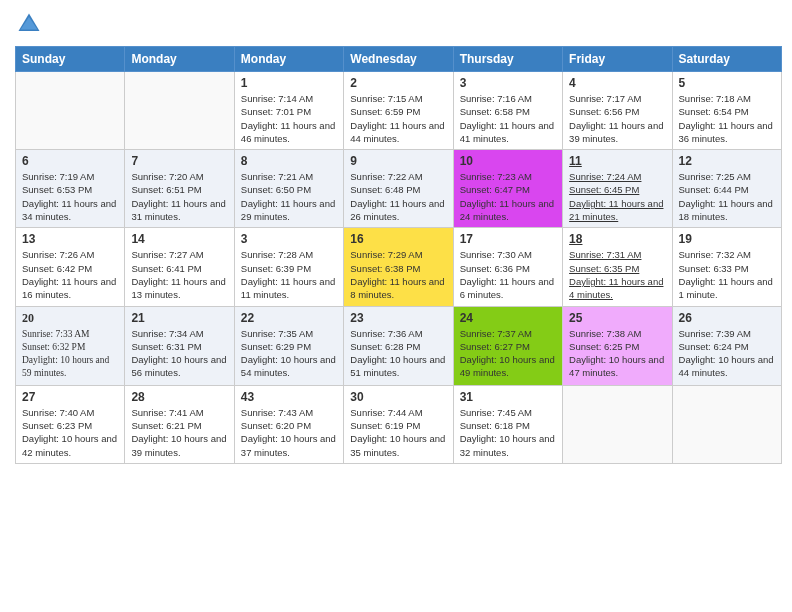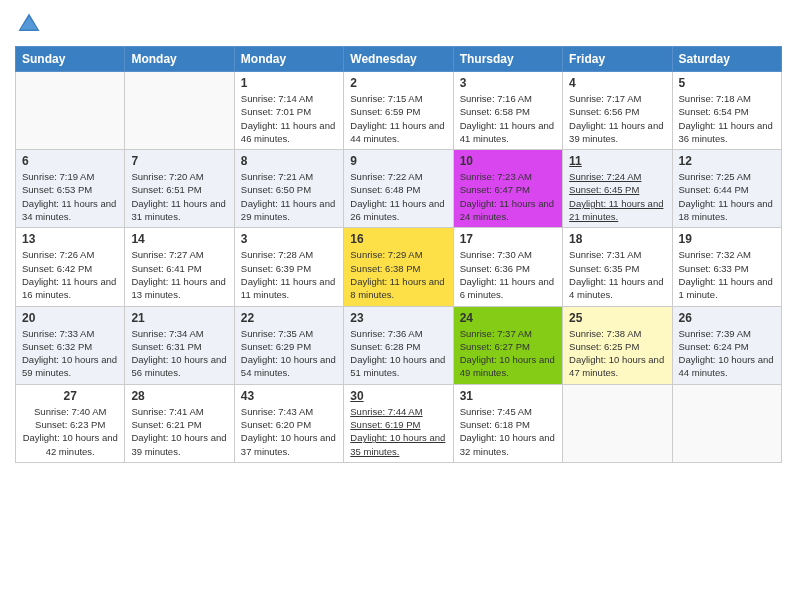--- a/index.html
+++ b/index.html
@@ -207,73 +207,73 @@
             <div class="day-info">Sunrise: 7:28 AM<br>Sunset: 6:39 PM<br>Daylight: 11 hours and 11 minutes.</div>
           </td>
           <td style="background: #fde047;">
             <span class="day-num">16</span>
             <div class="day-info">Sunrise: 7:29 AM<br>Sunset: 6:38 PM<br>Daylight: 11 hours and 8 minutes.</div>
           </td>
           <td style="background: rgb(255, 255, 255);">
             <span class="day-num">17</span>
             <div class="day-info">Sunrise: 7:30 AM<br>Sunset: 6:36 PM<br>Daylight: 11 hours and 6 minutes.</div>
           </td>
-          <td style="background: rgb(255, 255, 255);">
+          <td style="background: rgb(255, 255, 255); text-decoration: underline;">
             <span class="day-num">18</span>
             <div class="day-info">Sunrise: 7:31 AM<br>Sunset: 6:35 PM<br>Daylight: 11 hours and 4 minutes.</div>
           </td>
           <td style="background: rgb(255, 255, 255); margin-top: 44px;">
             <span class="day-num">19</span>
             <div class="day-info">Sunrise: 7:32 AM<br>Sunset: 6:33 PM<br>Daylight: 11 hours and 1 minute.</div>
           </td>
         </tr>
         <tr>
-          <td style="background: rgb(238, 242, 248);">
+          <td style="background: rgb(238, 242, 248); font-family: Liberation Serif, serif;">
             <span class="day-num">20</span>
             <div class="day-info">Sunrise: 7:33 AM<br>Sunset: 6:32 PM<br>Daylight: 10 hours and 59 minutes.</div>
           </td>
           <td style="background: rgb(238, 242, 248);">
             <span class="day-num">21</span>
             <div class="day-info">Sunrise: 7:34 AM<br>Sunset: 6:31 PM<br>Daylight: 10 hours and 56 minutes.</div>
           </td>
           <td style="background: rgb(238, 242, 248);">
             <span class="day-num">22</span>
             <div class="day-info">Sunrise: 7:35 AM<br>Sunset: 6:29 PM<br>Daylight: 10 hours and 54 minutes.</div>
           </td>
           <td style="background: rgb(238, 242, 248);">
             <span class="day-num">23</span>
             <div class="day-info">Sunrise: 7:36 AM<br>Sunset: 6:28 PM<br>Daylight: 10 hours and 51 minutes.</div>
           </td>
           <td style="background: #84cc16;">
             <span class="day-num">24</span>
             <div class="day-info">Sunrise: 7:37 AM<br>Sunset: 6:27 PM<br>Daylight: 10 hours and 49 minutes.</div>
           </td>
-          <td style="background: #fef9c3;">
+          <td style="background: #f0abfc;">
             <span class="day-num">25</span>
             <div class="day-info">Sunrise: 7:38 AM<br>Sunset: 6:25 PM<br>Daylight: 10 hours and 47 minutes.</div>
           </td>
           <td style="background: rgb(238, 242, 248);">
             <span class="day-num">26</span>
             <div class="day-info">Sunrise: 7:39 AM<br>Sunset: 6:24 PM<br>Daylight: 10 hours and 44 minutes.</div>
           </td>
         </tr>
         <tr>
-          <td style="background: rgb(255, 255, 255); text-align: center;">
+          <td style="background: rgb(255, 255, 255);">
             <span class="day-num">27</span>
             <div class="day-info">Sunrise: 7:40 AM<br>Sunset: 6:23 PM<br>Daylight: 10 hours and 42 minutes.</div>
           </td>
           <td style="background: rgb(255, 255, 255);">
             <span class="day-num">28</span>
             <div class="day-info">Sunrise: 7:41 AM<br>Sunset: 6:21 PM<br>Daylight: 10 hours and 39 minutes.</div>
           </td>
           <td style="background: rgb(255, 255, 255);">
             <span class="day-num">43</span>
             <div class="day-info">Sunrise: 7:43 AM<br>Sunset: 6:20 PM<br>Daylight: 10 hours and 37 minutes.</div>
           </td>
-          <td style="background: rgb(255, 255, 255); text-decoration: underline;">
+          <td style="background: rgb(255, 255, 255);">
             <span class="day-num">30</span>
             <div class="day-info">Sunrise: 7:44 AM<br>Sunset: 6:19 PM<br>Daylight: 10 hours and 35 minutes.</div>
           </td>
           <td style="background: rgb(255, 255, 255);">
             <span class="day-num">31</span>
             <div class="day-info">Sunrise: 7:45 AM<br>Sunset: 6:18 PM<br>Daylight: 10 hours and 32 minutes.</div>
           </td>
           <td class="empty-cell" style="background: rgb(245, 245, 245);"></td>
           <td class="empty-cell" style="background: rgb(245, 245, 245);"></td>
         </tr>

